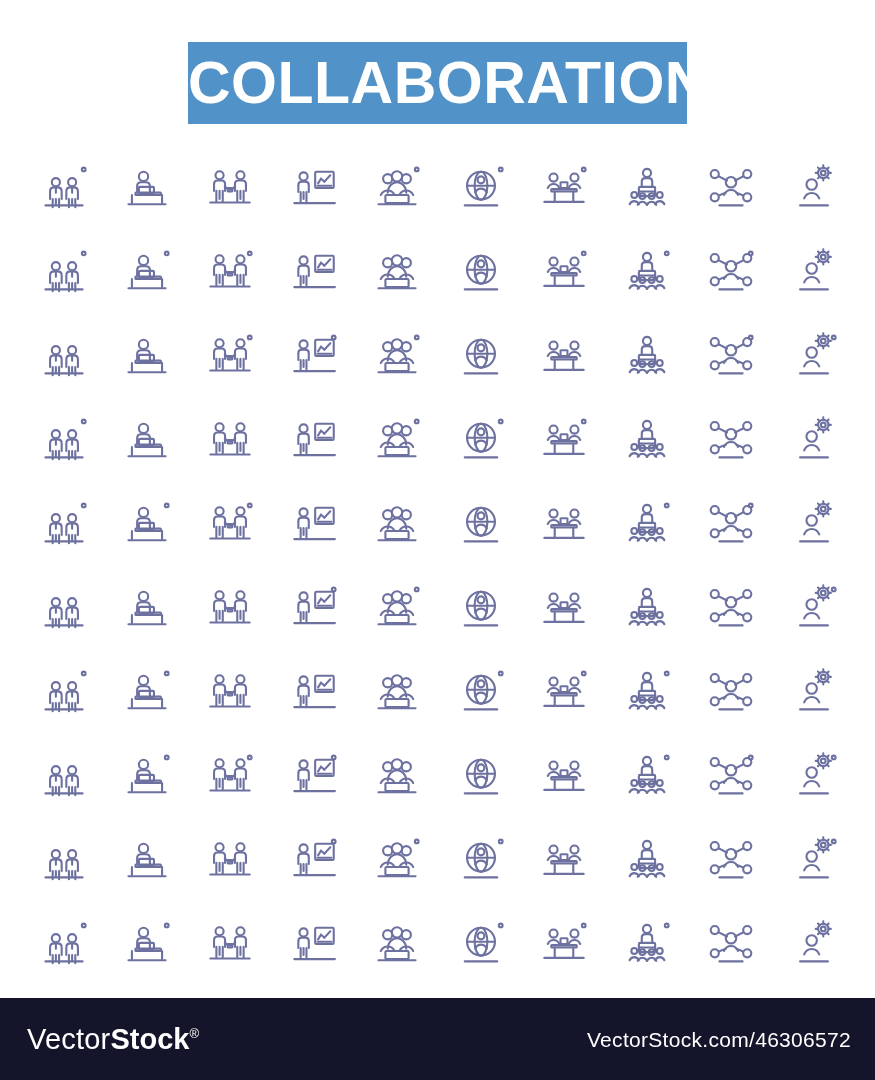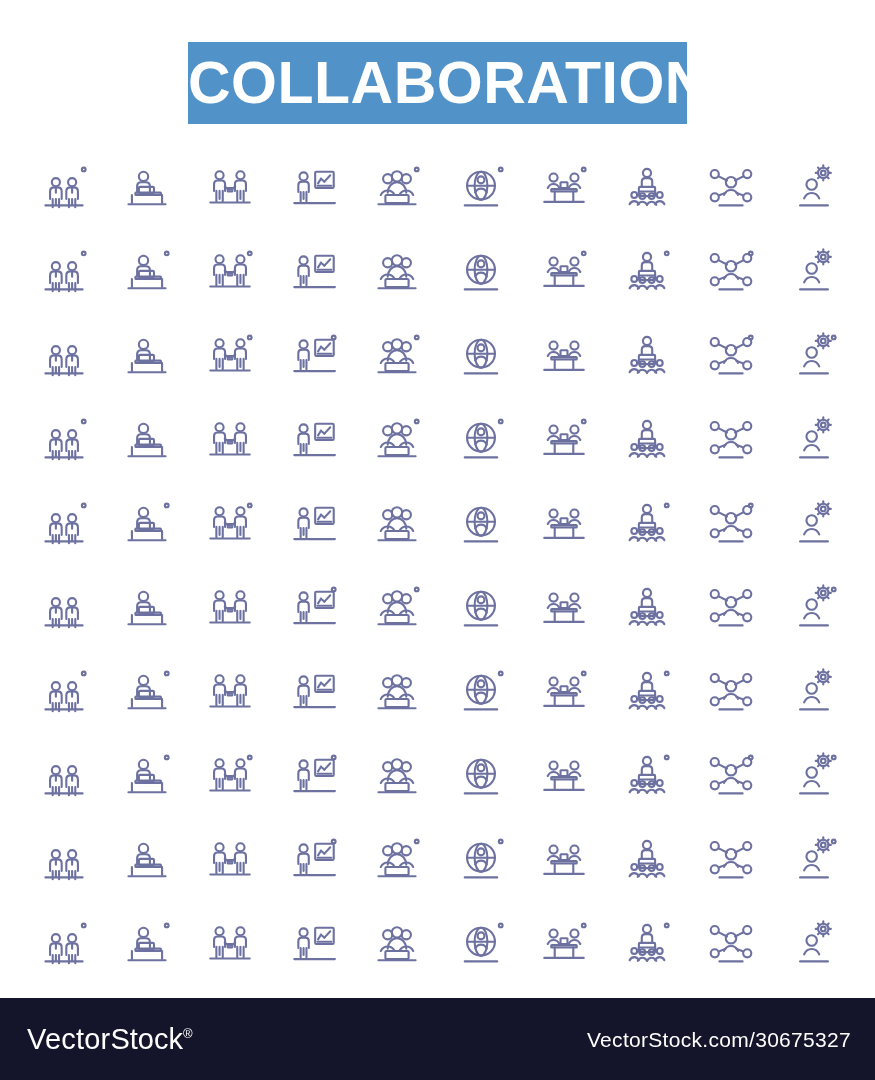--- a/index.html
+++ b/index.html
@@ -84,21 +84,21 @@
     top: 50%;
     transform: translateY(-50%);
     color: #ffffff;
     font-family: "Liberation Sans", sans-serif;
     font-size: 29px;
     line-height: 1;
     white-space: nowrap;
     user-select: none;
   }
   #footer-logo .lt { font-weight: 300; letter-spacing: 0.2px; text-align: right; }
-  #footer-logo .hv { font-weight: normal; }
+  #footer-logo .hv { font-weight: bold; }
   #footer-logo .reg {
     font-size: 13px;
     vertical-align: super;
     font-weight: normal;
   }
   #footer-url {
     position: absolute;
     right: 24px;
     top: 50%;
     transform: translateY(-50%);
@@ -1495,14 +1495,14 @@
         <circle cx="66" cy="24" r="4"></circle>
         <path d="M26 80 L74 80"></path>
       </svg>
     </div>
   </div>
 
 <div id="footer-bar">
   <div id="footer-logo">
     <span class="lt">Vector</span><span class="hv">Stock</span><span class="reg">®</span>
   </div>
-  <div id="footer-url">VectorStock.com/30675327</div>
+  <div id="footer-url">VectorStock.com/46306572</div>
 </div>
 
 </body></html>

